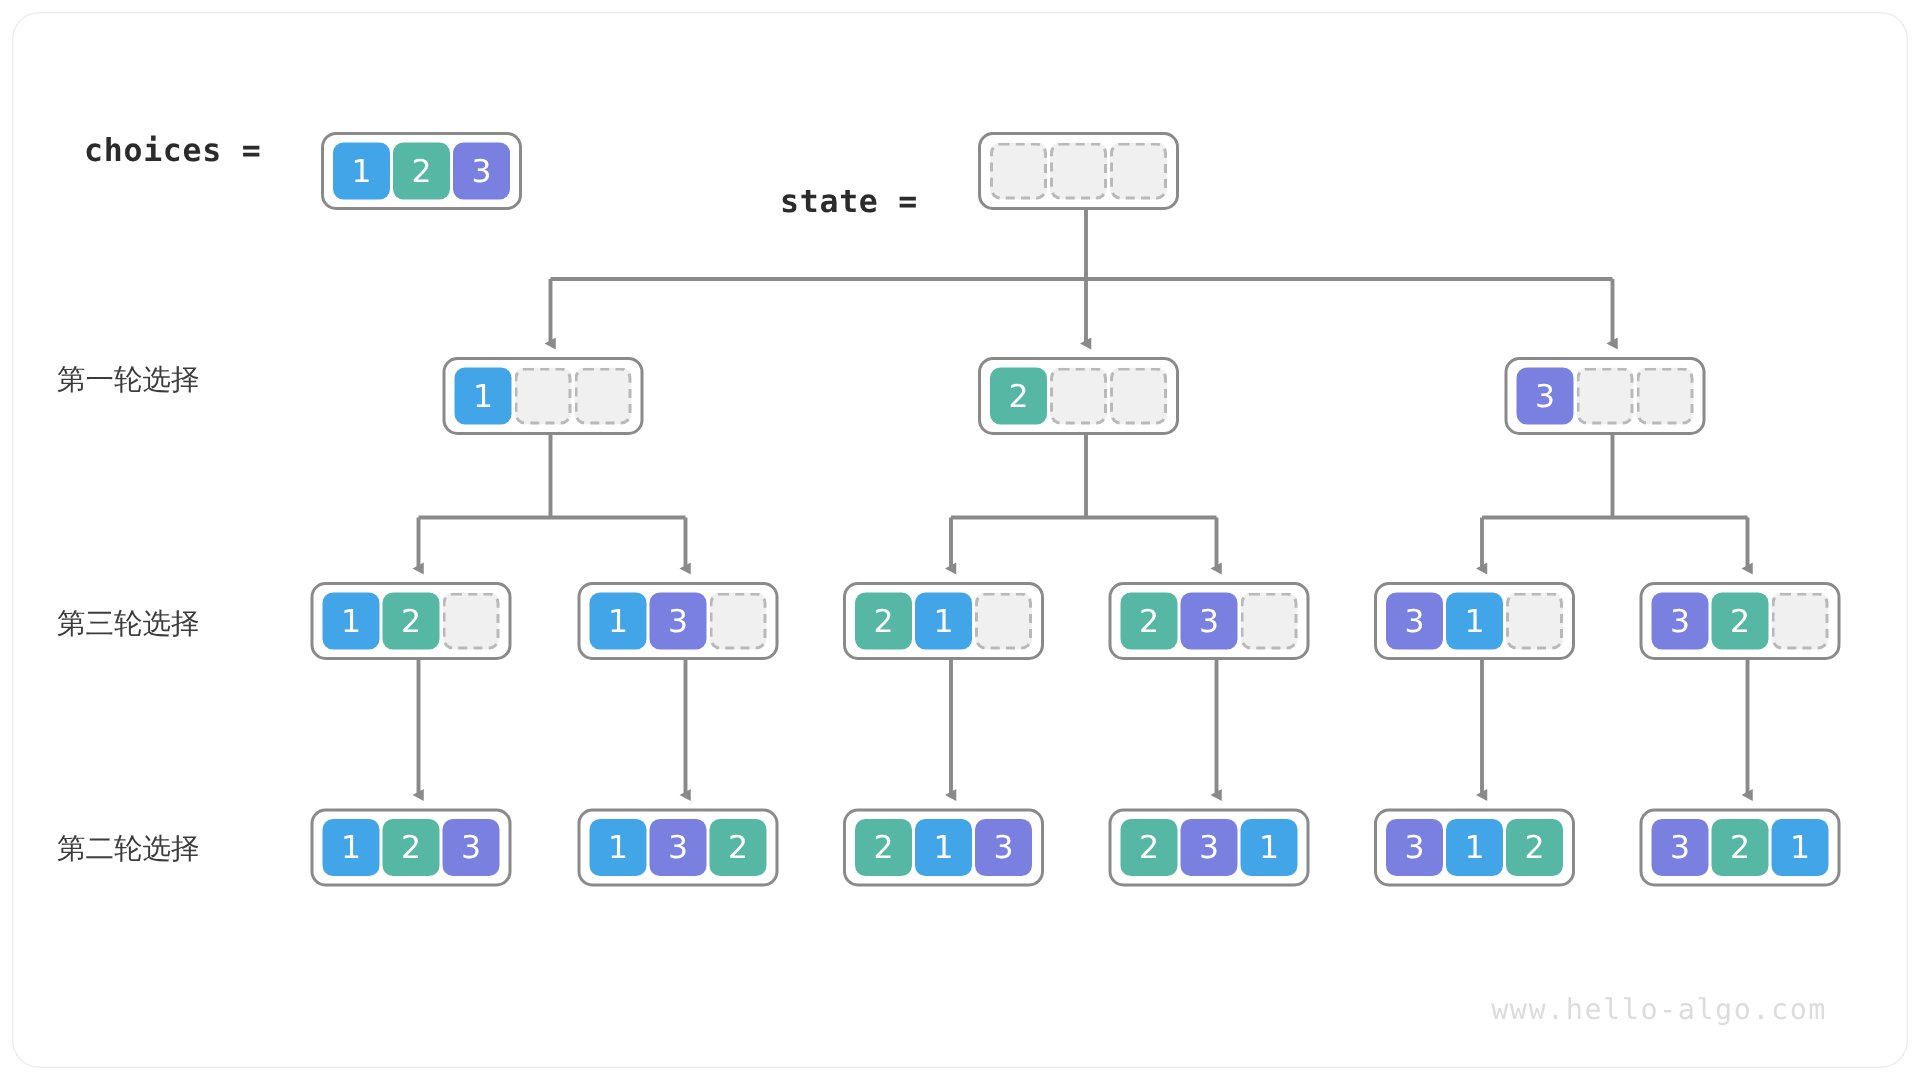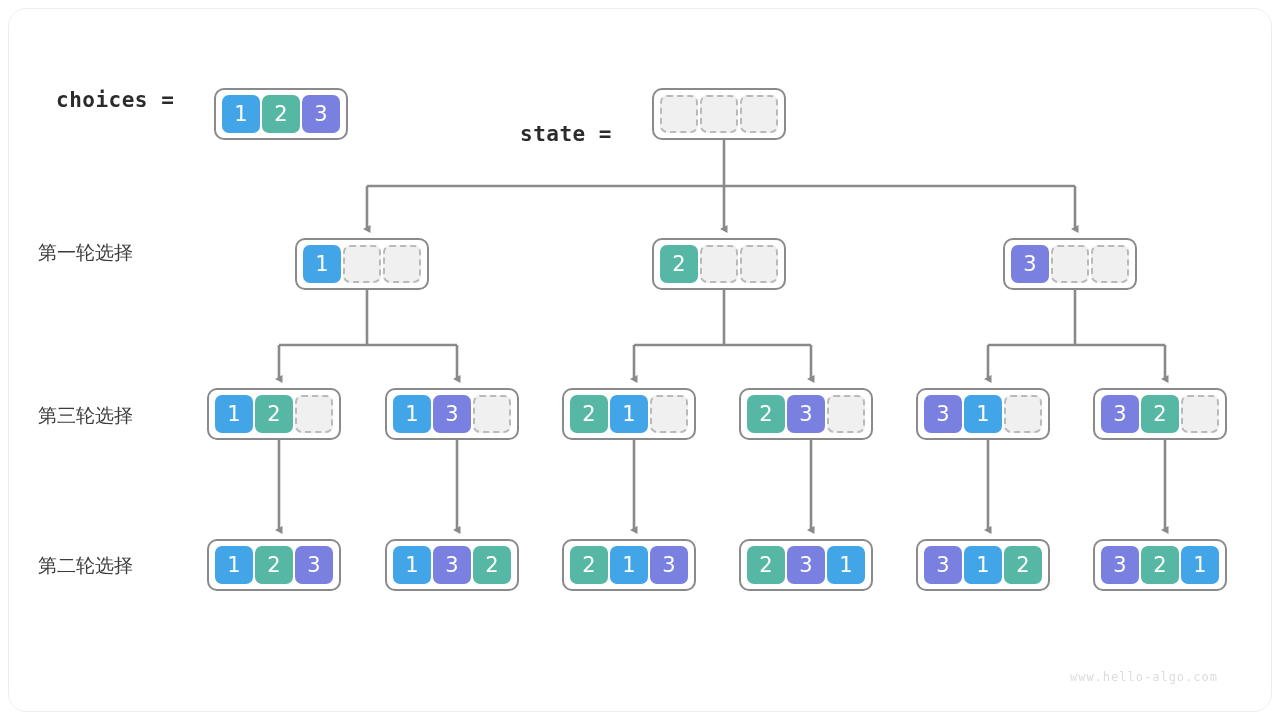--- a/index.html
+++ b/index.html
@@ -85,21 +85,21 @@
     border: 2px dashed #b9b9b9;
     color: transparent;
   }
 
   
   #watermark {
     position: absolute;
     right: 58px;
     bottom: 36px;
     font-family: "DejaVu Sans Mono", "Liberation Mono", monospace;
-    font-size: 12px;
+    font-size: 19px;
     color: #dcdcdc;
     letter-spacing: 1px;
     white-space: nowrap;
   }
 </style>
 </head>
 <body>
 
 <div id="canvas">
   <div id="card"></div>

